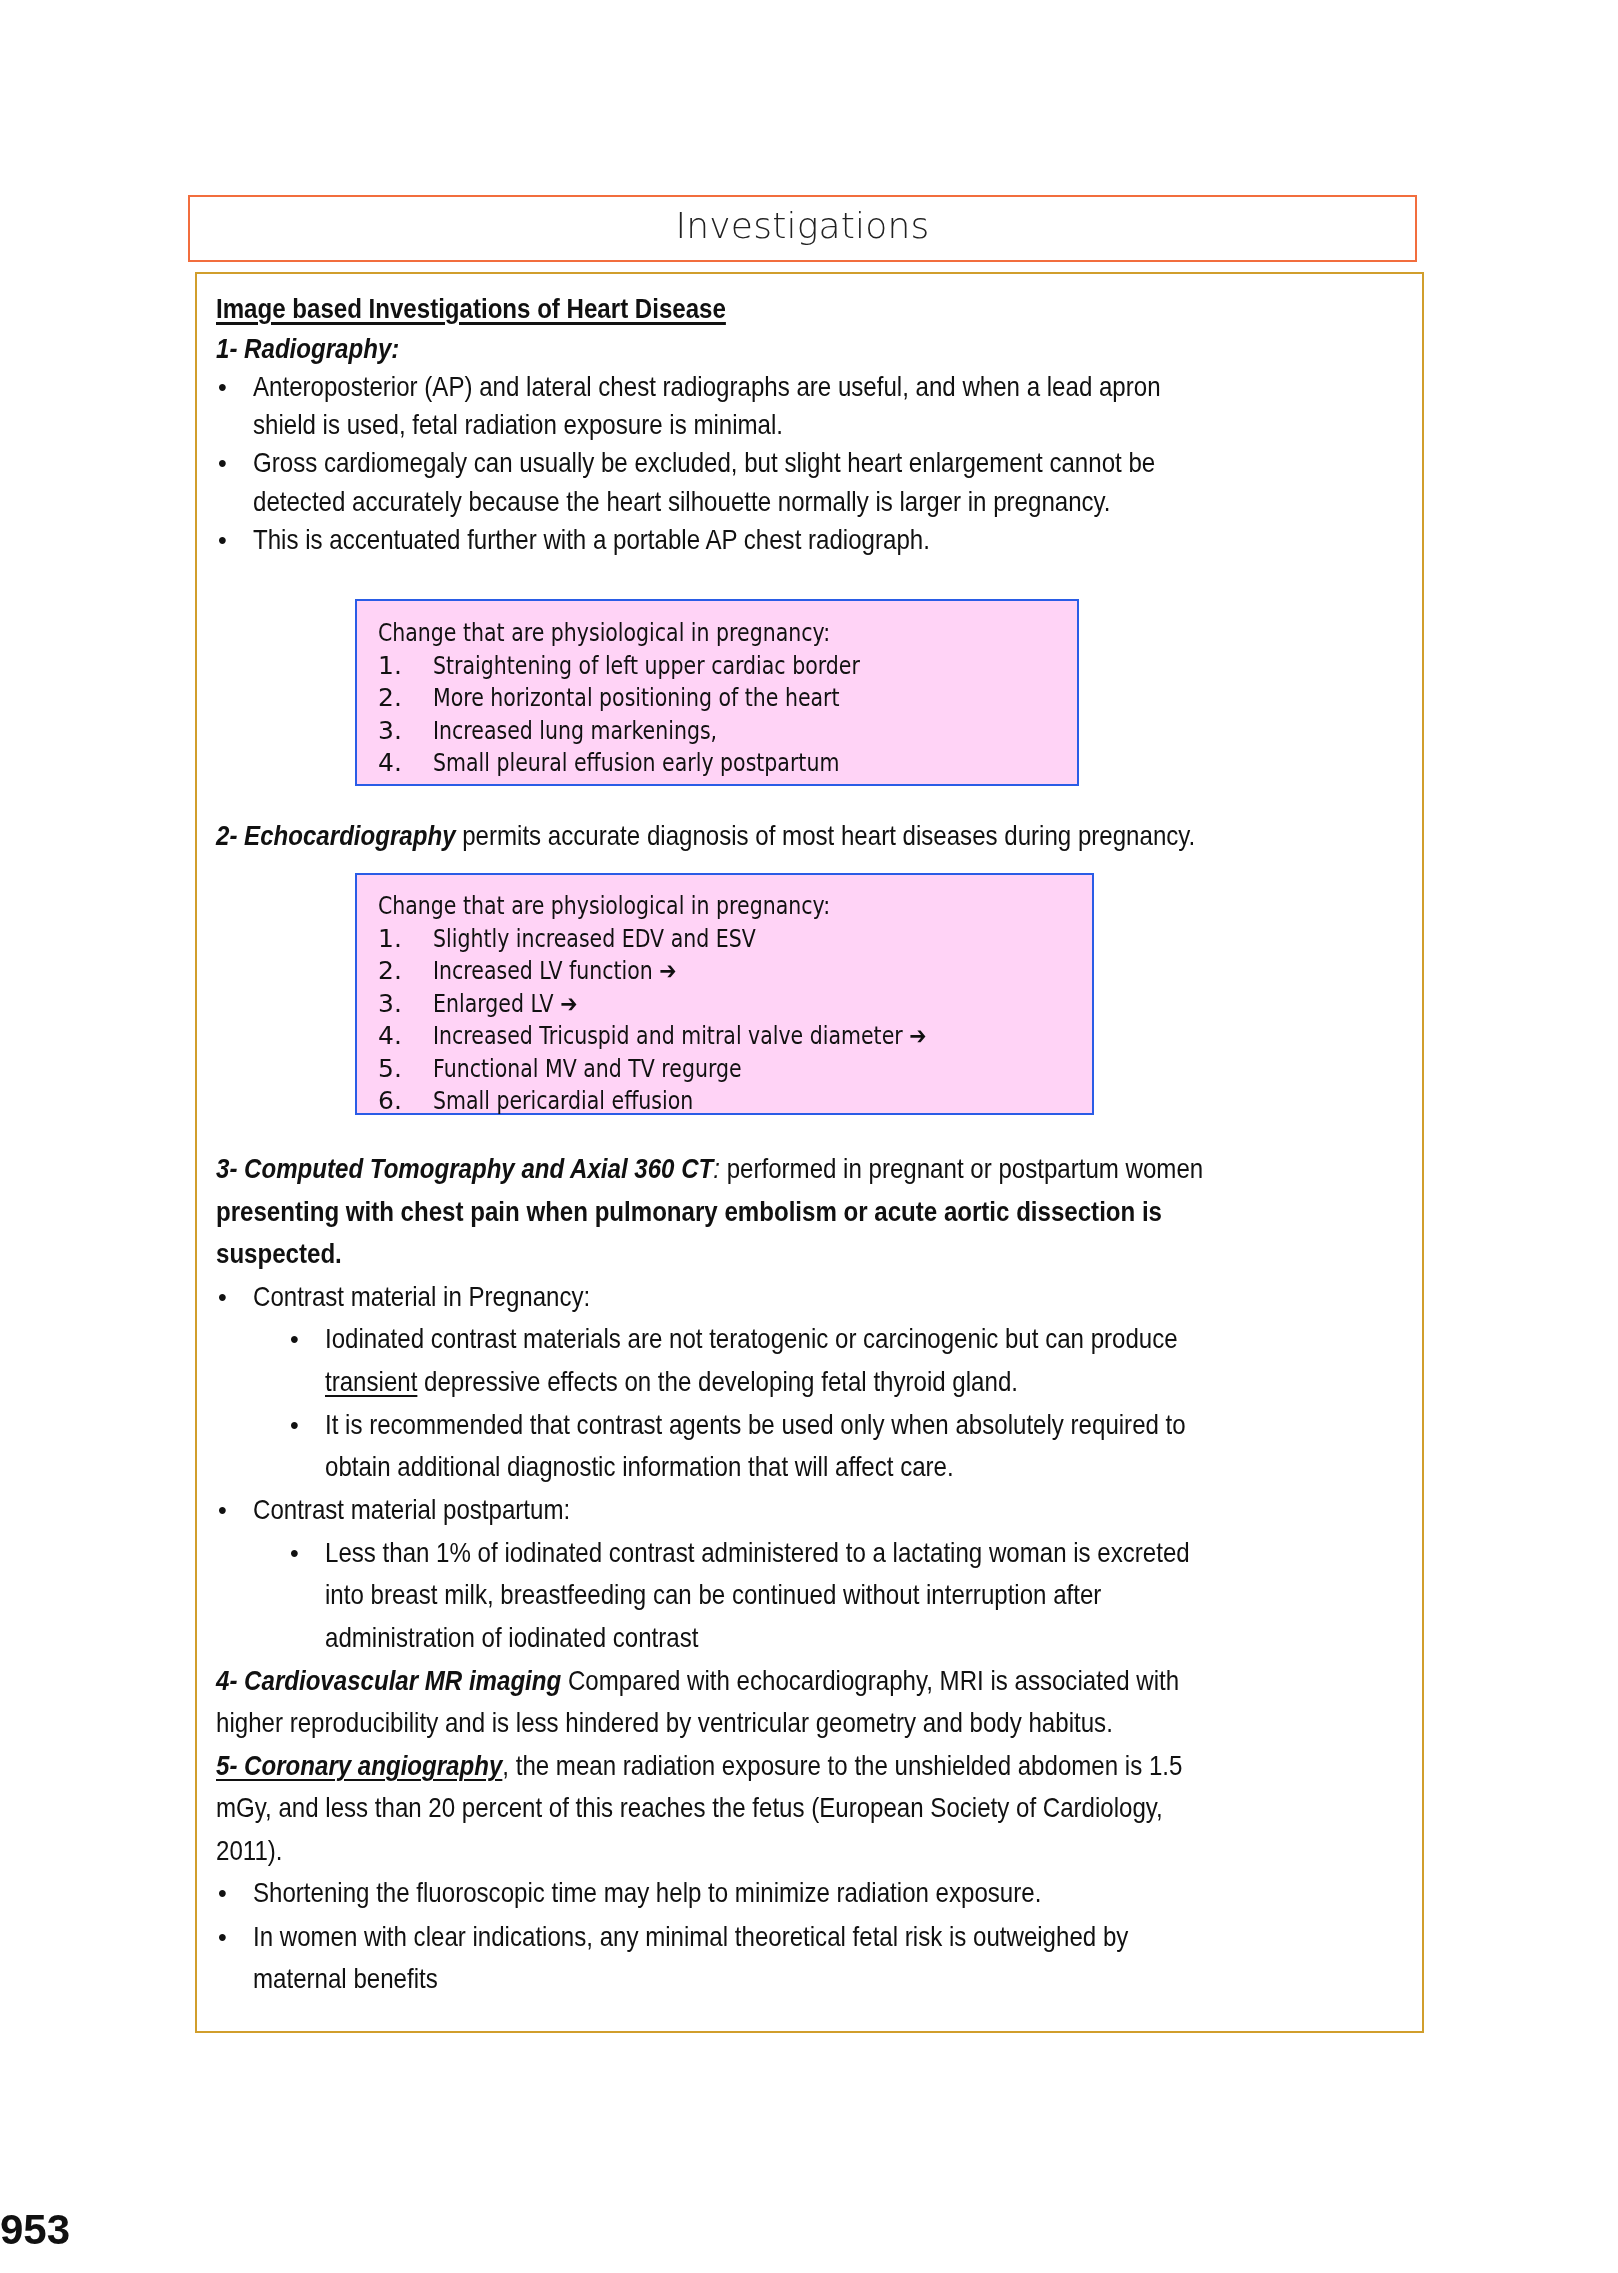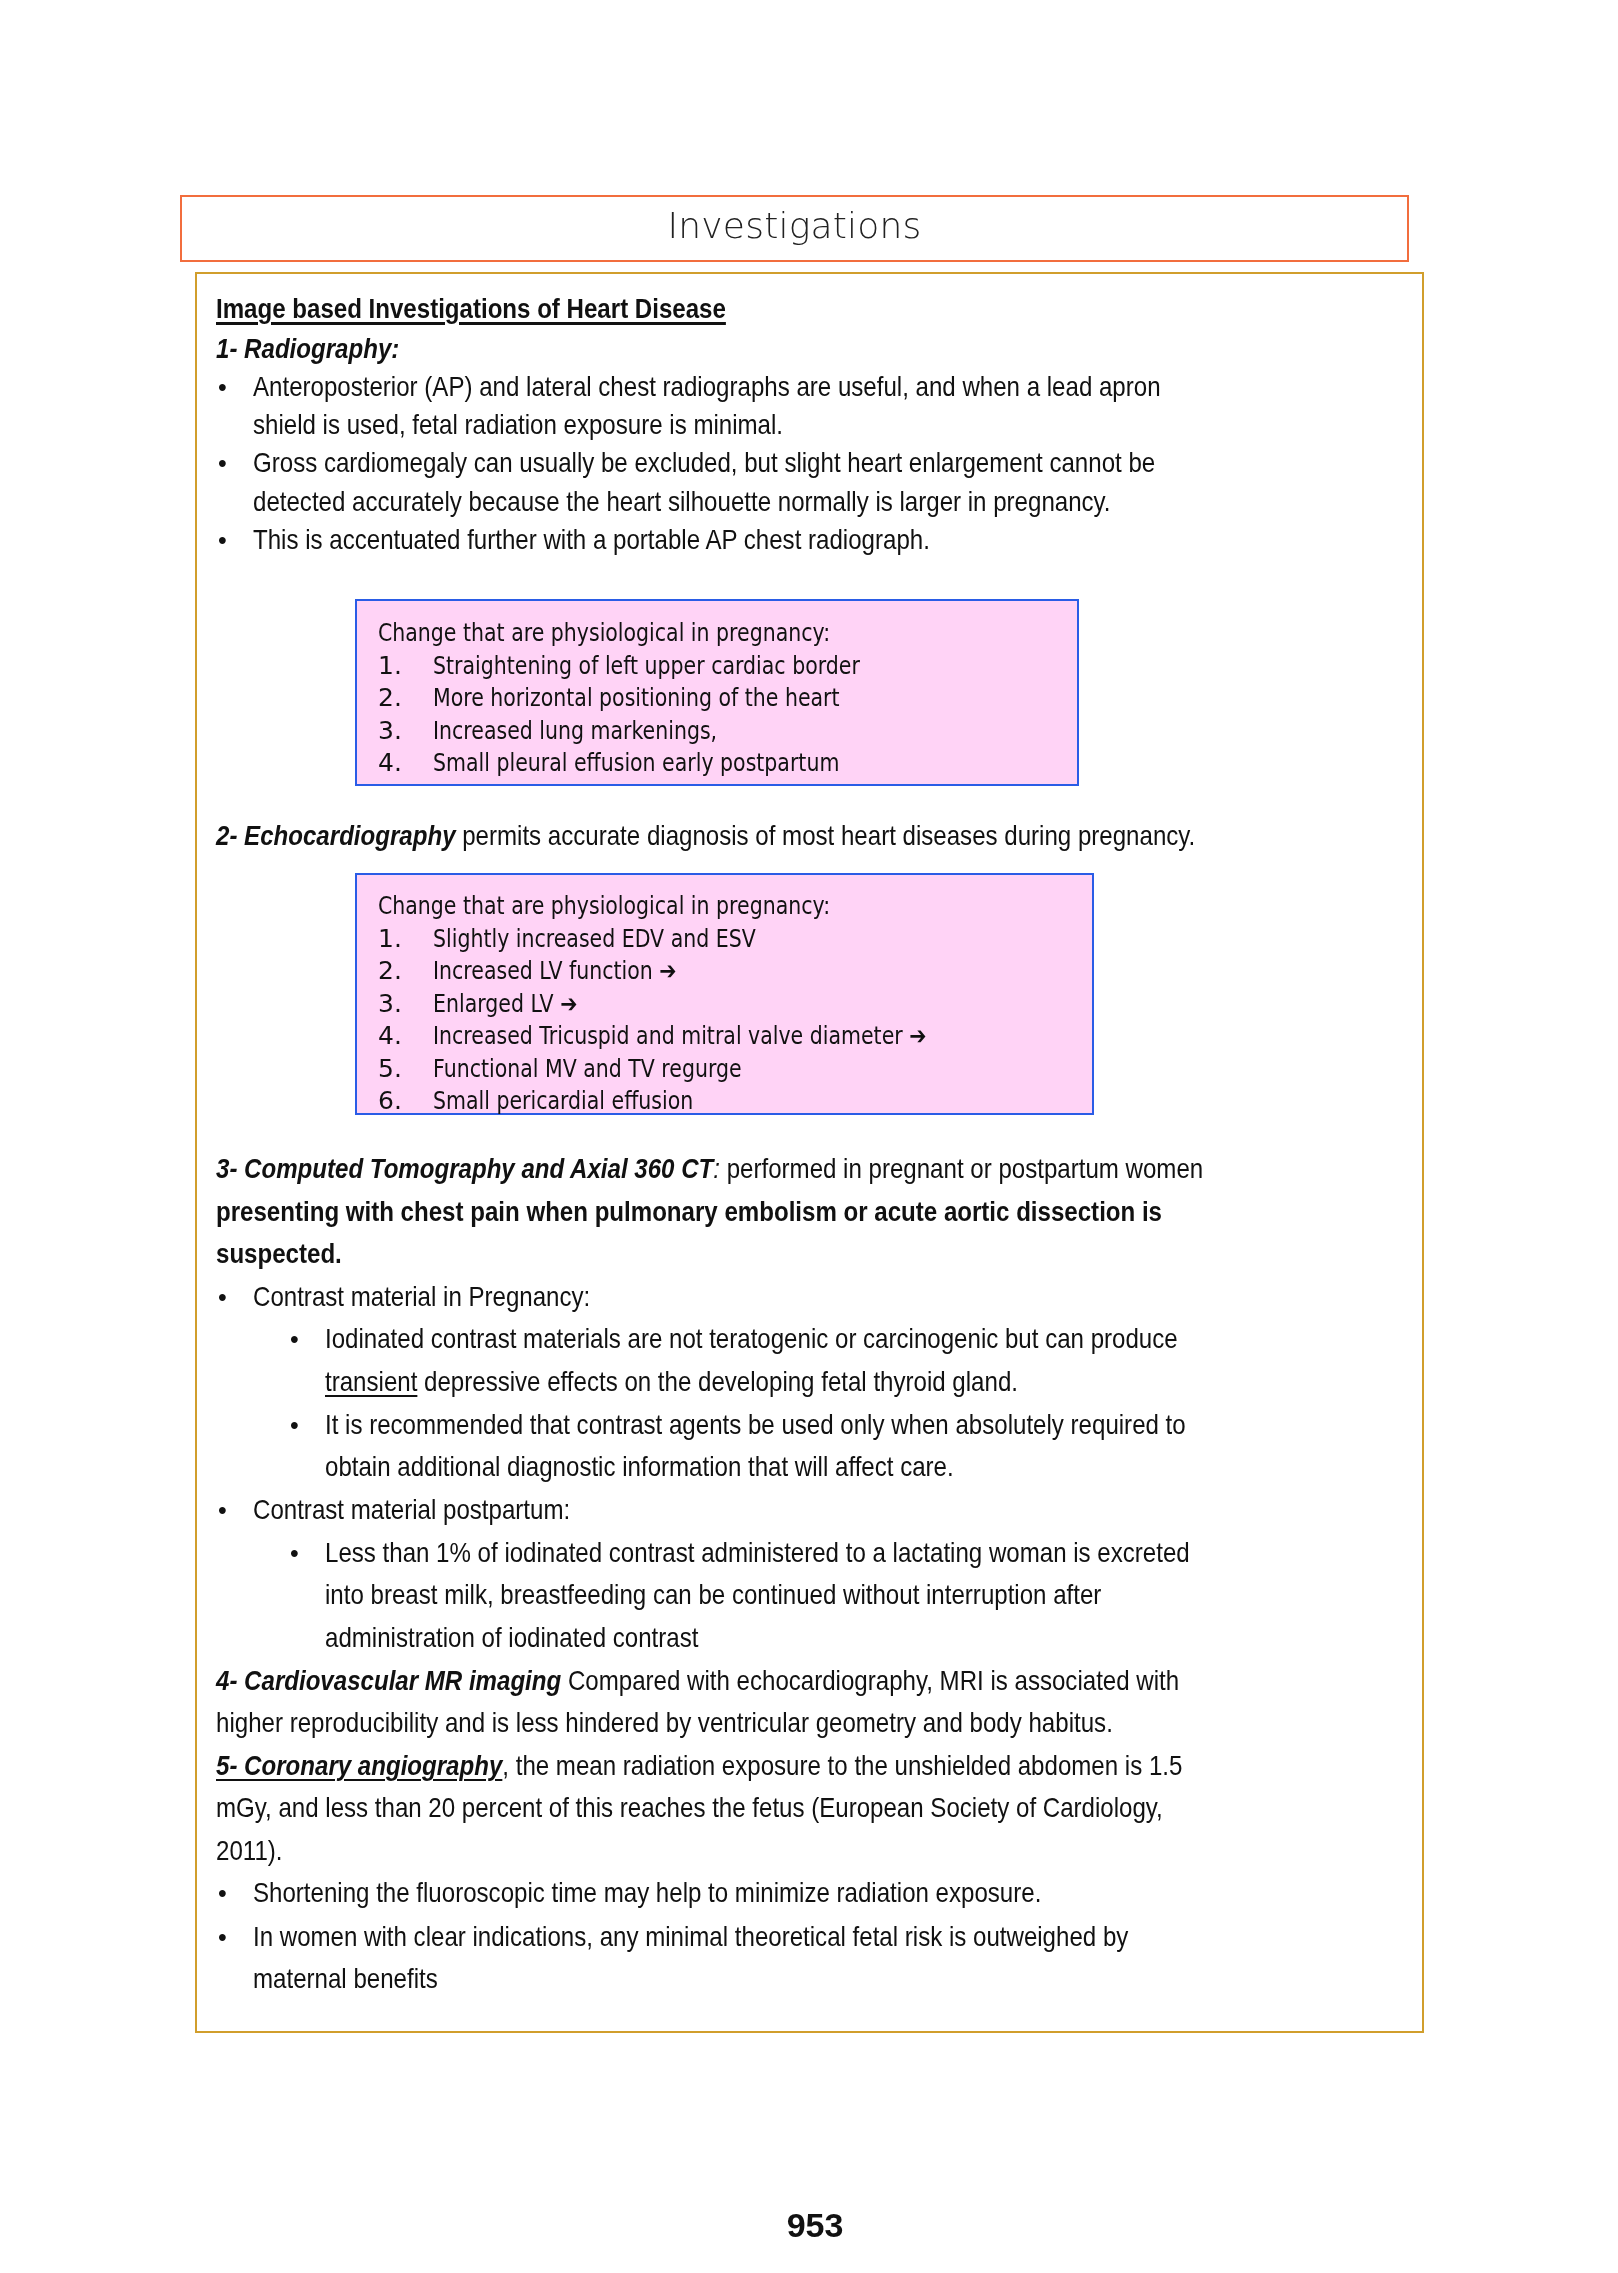--- a/index.html
+++ b/index.html
@@ -1,37 +1,37 @@
 <!DOCTYPE html>
 <html><head>
 <meta charset="utf-8">
 <style>
   html, body { margin: 0; padding: 0; background: #ffffff; }
   body { width: 1618px; height: 2273px; position: relative; overflow: hidden;
          font-family: "Liberation Sans", sans-serif; color: #111; }
-  .title-box { position: absolute; left: 180px; top: 195px; width: 1225px; height: 63px;
+  .title-box { position: absolute; left: 188px; top: 195px; width: 1225px; height: 63px;
                border: 2.9px solid #f26d3d; box-sizing: content-box; }
   .title-text { position: absolute; left: 0; right: 0; top: 7.6px; text-align: center;
                 font-family: "DejaVu Sans", sans-serif; font-weight: 300; font-size: 36px;
                 letter-spacing: 0.2px; color: #222; }
   .main-box { position: absolute; left: 195px; top: 272px; width: 1225px; height: 1757px;
               border: 2.9px solid #d19e2c; }
   .line { position: absolute; white-space: nowrap; font-size: 28px; line-height: 38px;
           transform: scaleX(0.86); transform-origin: left center; }
   .b { font-weight: bold; }
   .i { font-style: italic; }
   .u { text-decoration: underline; text-decoration-thickness: 2.9px; text-underline-offset: 3.8px; }
   .ul { text-decoration: underline; text-underline-offset: 3.8px; text-decoration-thickness: 1.9px; }
   .dot { position: absolute; font-size: 25px; line-height: 38px; }
   .pink { position: absolute; background: #ffd3f6; border: 2.9px solid #2a5ce6; box-sizing: border-box; }
   .pline { position: absolute; white-space: nowrap; font-family: "DejaVu Sans", sans-serif;
            font-size: 25px; line-height: 32.5px; transform: scaleX(0.82); transform-origin: left center; color: #111; }
   .pnum { position: absolute; font-family: "DejaVu Sans", sans-serif; font-size: 25px; line-height: 32.5px; }
-  .page-number { position: absolute; left: 12px; right: 0; top: 2206px; text-align: center;
-                 font-weight: bold; font-size: 34px; color: #111; }
+  .page-number { position: absolute; left: 0; right: 0; top: 2206px; text-align: left;
+                 font-weight: bold; font-size: 42px; color: #111; }
 </style>
 </head>
 <body>
 
 <div class="title-box">
   <div class="title-text">Investigations</div>
 </div>
 
 <div class="main-box"></div>
 

